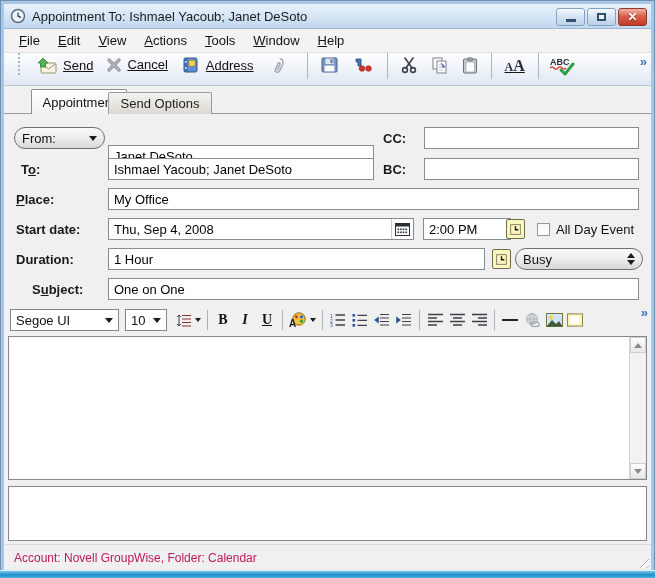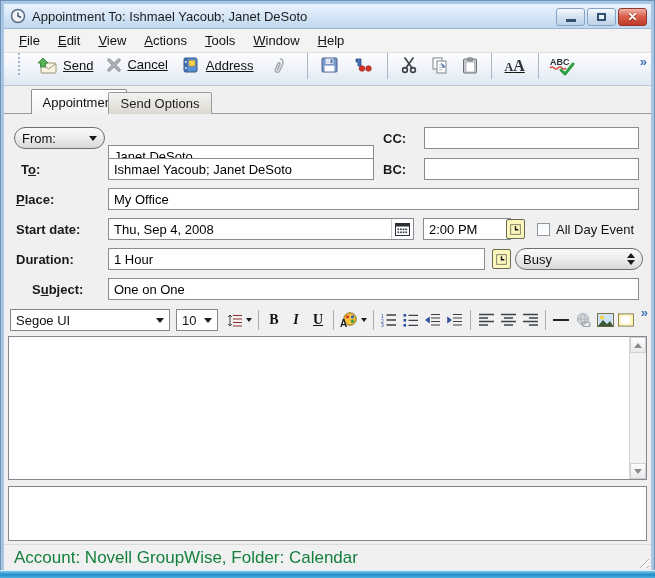--- a/index.html
+++ b/index.html
@@ -94,21 +94,21 @@
   .sbtn { position:absolute; left:0; right:0; height:16px; background:linear-gradient(#fdfdfd,#e8e8e8); border:1px solid #d0d0d0; display:flex; align-items:center; justify-content:center; }
   .sbtn.up { top:0; } .sbtn.down { bottom:0; }
   .sarrow-up { width:0;height:0;border-left:4px solid transparent;border-right:4px solid transparent;border-bottom:5px solid #8a8a8a; }
   .sarrow-dn { width:0;height:0;border-left:4px solid transparent;border-right:4px solid transparent;border-top:5px solid #8a8a8a; }
 
   
   .attachbox { position:absolute; left:8px; right:8px; top:486px; height:55px; background:#fff; border:1px solid #828790; }
 
   
   .statusbar { position:absolute; left:4px; right:4px; top:544px; height:26px; background:#f0f0f0;
-    border-top:1px solid #dcdcdc; display:flex; align-items:center; padding-left:10px; font-size:17px; color:#15803d; }
+    border-top:1px solid #dcdcdc; display:flex; align-items:center; padding-left:10px; font-size:12px; color:#be185d; }
   .gripcorner { position:absolute; right:2px; bottom:2px; width:14px; height:14px;
     background:
       linear-gradient(135deg, transparent 0 50%, transparent 50%),
       repeating-linear-gradient(135deg, transparent 0 3px, #b0b0b0 3px 4px, #fdfdfd 4px 5px);
     clip-path:polygon(100% 0,100% 100%,0 100%); }
 </style>
 </head>
 <body>
 
 <div class="frame"></div>
@@ -331,21 +331,21 @@
       </span>
   </div>
 
   <span class="flabel" style="left:28px; top:168px;"><span>S</span><span class="accel">u</span><span>bject:</span></span>
   <div class="textbox" style="left:104px; top:164px; width:531px;align-items:flex-end;">
     <input value="One on One" style="">
   </div>
 </div>
 
 <div class="fmtbar">
-  <div class="combo" style="width:160px;">
+  <div class="combo" style="width:109px;">
     <span>Segoe UI</span>
     <span class="arrow"></span>
   </div>
   <div class="combo" style="width:42px; margin-left:6px;">
     <span>10</span>
     <span class="arrow"></span>
   </div>
 
   <div class="fbtn" style="margin-left:8px;">
     <svg width="15" height="13" viewBox="0 0 15 13">

